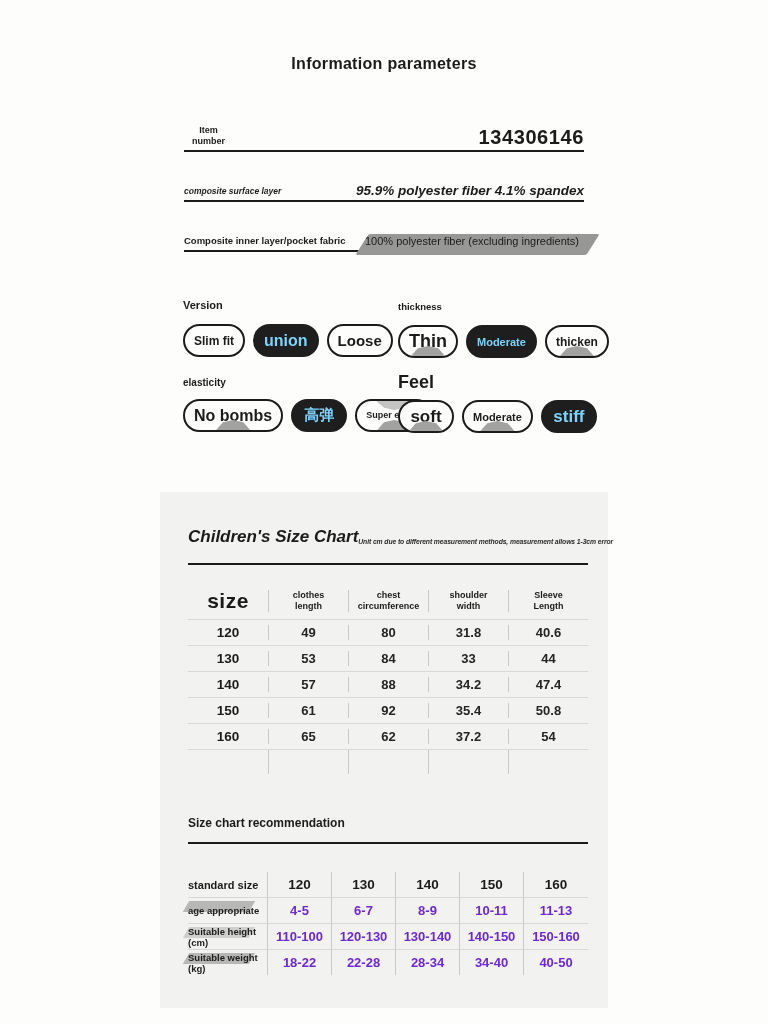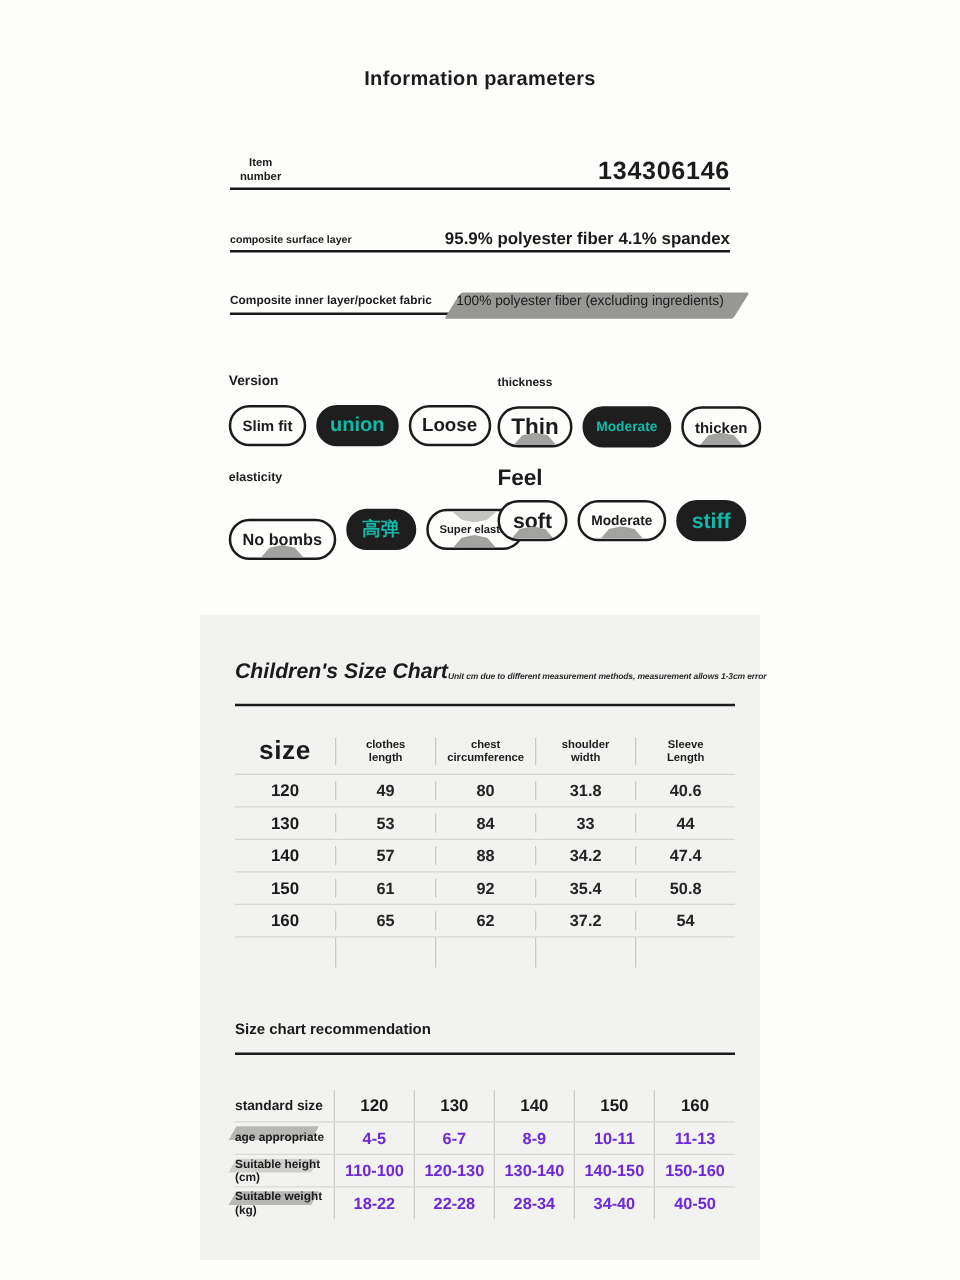--- a/index.html
+++ b/index.html
@@ -14,21 +14,21 @@
     font-size:16px;font-weight:bold;letter-spacing:.3px;
   }
   
   .spec-row{
     position:absolute;left:184px;width:400px;
     border-bottom:2px solid #1b1b1b;
     display:flex;justify-content:space-between;align-items:flex-end;
     box-sizing:border-box;
   }
   #spec-item{top:112px;height:40px;}
-  #spec-surface{top:173px;height:29px;}
+  #spec-surface{top:173px;height:29px;font-style:italic;}
   #spec-inner{top:223px;height:29px;}
   .lbl-2line{font-size:9px;font-weight:bold;line-height:11px;text-align:center;padding:0 0 3px 8px;}
   .lbl-sm{font-size:8.5px;font-weight:bold;padding-bottom:4px;}
   .lbl-md{font-size:9.5px;font-weight:bold;padding-bottom:4px;}
   .val-xl{font-size:20px;font-weight:bold;letter-spacing:.6px;padding-bottom:1px;}
   .val-lg{font-size:13.5px;font-weight:bold;padding-bottom:2px;}
   .val-swoosh{font-size:11px;font-weight:normal;position:relative;padding:2px 5px 3px 5px;}
   .val-swoosh::before{
     content:"";position:absolute;left:2px;right:-9px;top:1px;bottom:-5px;
     background:#979795;transform:skewX(-32deg);z-index:0;border-radius:2px;
@@ -50,34 +50,34 @@
   #group-elasticity .pills{margin-top:11px;}
   #group-feel .pills{margin-top:7px;}
   .pills{display:flex;gap:8px;align-items:center;}
   .pill{
     height:33px;min-width:56px;box-sizing:border-box;padding:0 9px;
     border:2px solid #1b1b1b;border-radius:17px;background:#fdfdfc;
     display:inline-flex;align-items:center;justify-content:center;
     font-weight:bold;color:#1b1b1b;position:relative;overflow:hidden;
     text-align:center;
   }
-  .pill.dark{background:#1e1e1e;color:#14b8a6;border-color:#1e1e1e;}
+  .pill.dark{background:#1e1e1e;color:#7dd3fc;border-color:#1e1e1e;}
   .pill.smudge::after{
     content:"";position:absolute;bottom:0;left:50%;transform:translateX(-50%);
     width:34px;height:10px;background:#a2a2a0;
     clip-path:polygon(0 100%,20% 22%,50% 0,80% 22%,100% 100%);
   }
   .pill.smudge-top::before{
     content:"";position:absolute;top:0;left:50%;transform:translateX(-50%);
     width:36px;height:9px;background:#c4c4c2;
     clip-path:polygon(0 0,100% 0,78% 75%,50% 100%,22% 75%);
   }
   .fs18{font-size:18px;} .fs17{font-size:17px;} .fs16{font-size:16px;}
   .fs15{font-size:15px;} .fs12{font-size:12px;} .fs11{font-size:11px;}
-  .fs10{font-size:13px;margin-top:16px;} .fs9{font-size:9px;line-height:9px;}
+  .fs10{font-size:16px;} .fs9{font-size:9px;line-height:9px;}
   
   .card{
     position:absolute;left:160px;top:492px;width:448px;height:516px;
     background:#f2f2f0;box-sizing:border-box;
   }
   .card-inner{margin:0 20px 0 28px;}
   .card-head{display:flex;justify-content:space-between;align-items:flex-end;padding-top:34px;font-style:italic;}
   .card-title{font-size:17px;font-weight:bold;line-height:22px;white-space:nowrap;}
   .card-note{
     font-size:6.8px;font-weight:bold;letter-spacing:-.1px;color:#2a2a2a;

